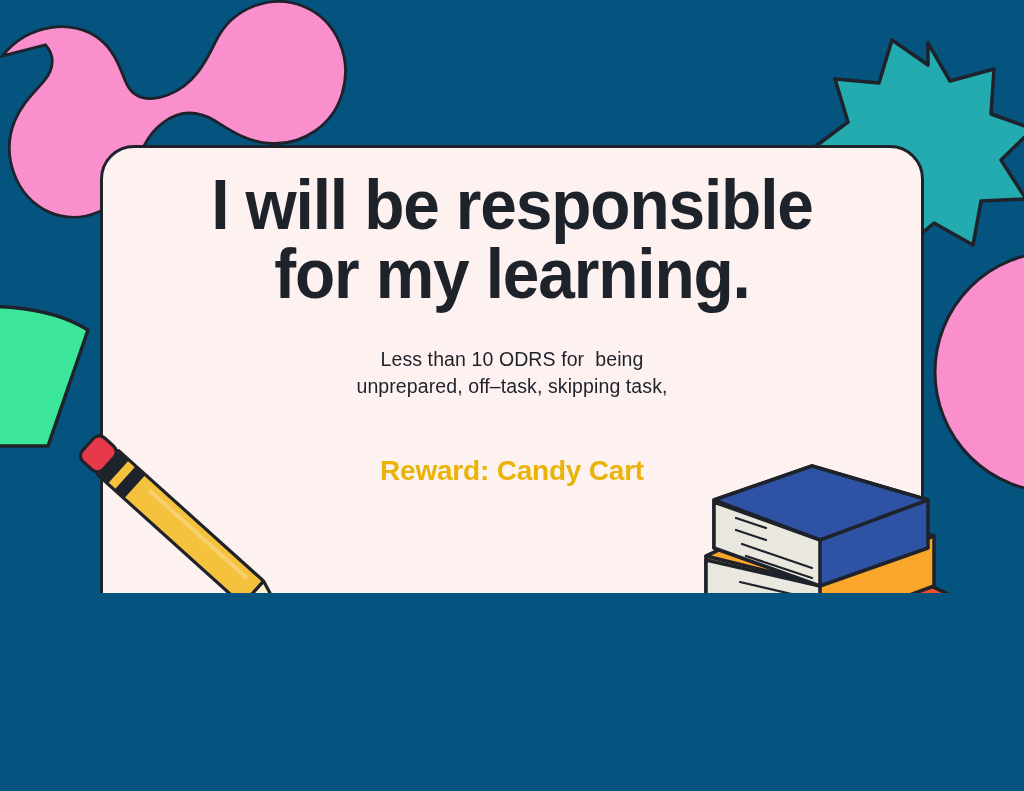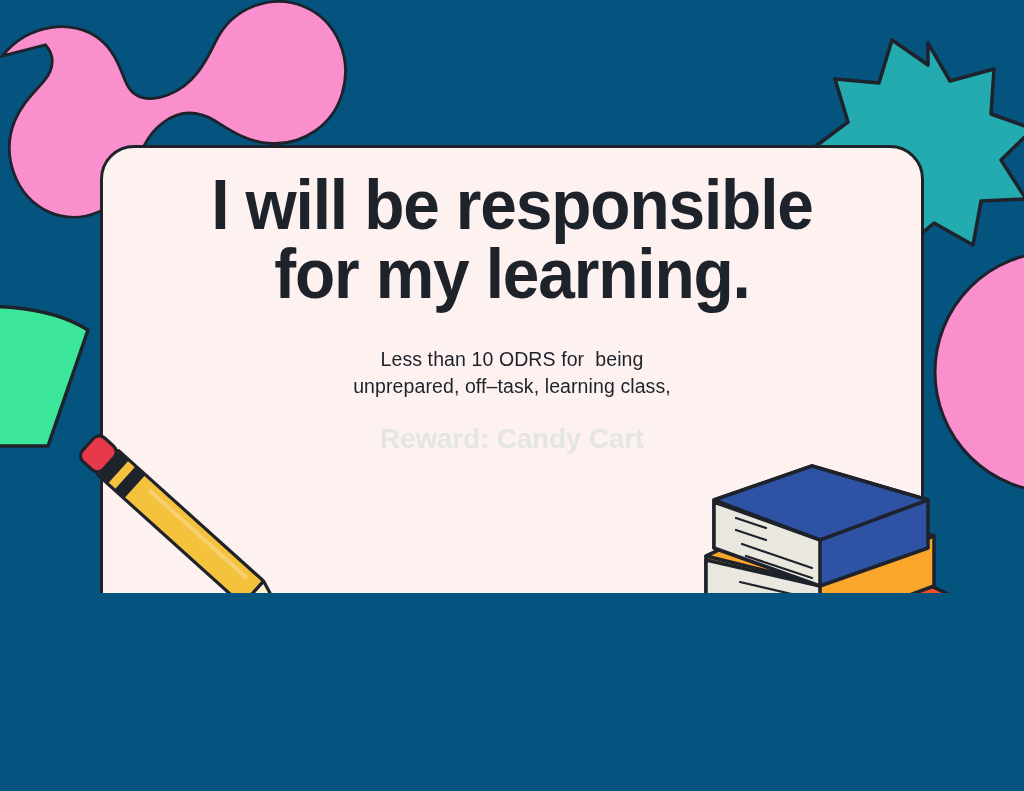--- a/index.html
+++ b/index.html
@@ -57,22 +57,22 @@
     width:420px;
     color:#1E222B;
     font-size:19.5px;
     line-height:1.38;
     font-weight:normal;
     letter-spacing:0.1px;
     text-align:center;
   }
   #subtext .sl{display:block;white-space:pre;}
   #reward{
-    margin:24px auto 0;
-    color:#e5e5e5;
+    margin:56px auto 0;
+    color:#eab308;
     font-size:28px;
     font-weight:bold;
     letter-spacing:-0.2px;
   }
 </style>
 </head>
 <body>
 
 <div id="poster">
 
@@ -158,18 +158,18 @@
     </g>
   </svg>
 
   <div id="textblock">
     <h1 id="headline">
       <span>I will be responsible</span>
       <span class="l2">for my learning.</span>
     </h1>
     <p id="subtext">
       <span class="sl">Less than 10 ODRS for  being</span>
-      <span class="sl">unprepared, off–task, learning class,</span>
+      <span class="sl">unprepared, off–task, skipping task,</span>
     </p>
     <p id="reward">Reward: Candy Cart</p>
   </div>
 
 </div>
 
 </body></html>

